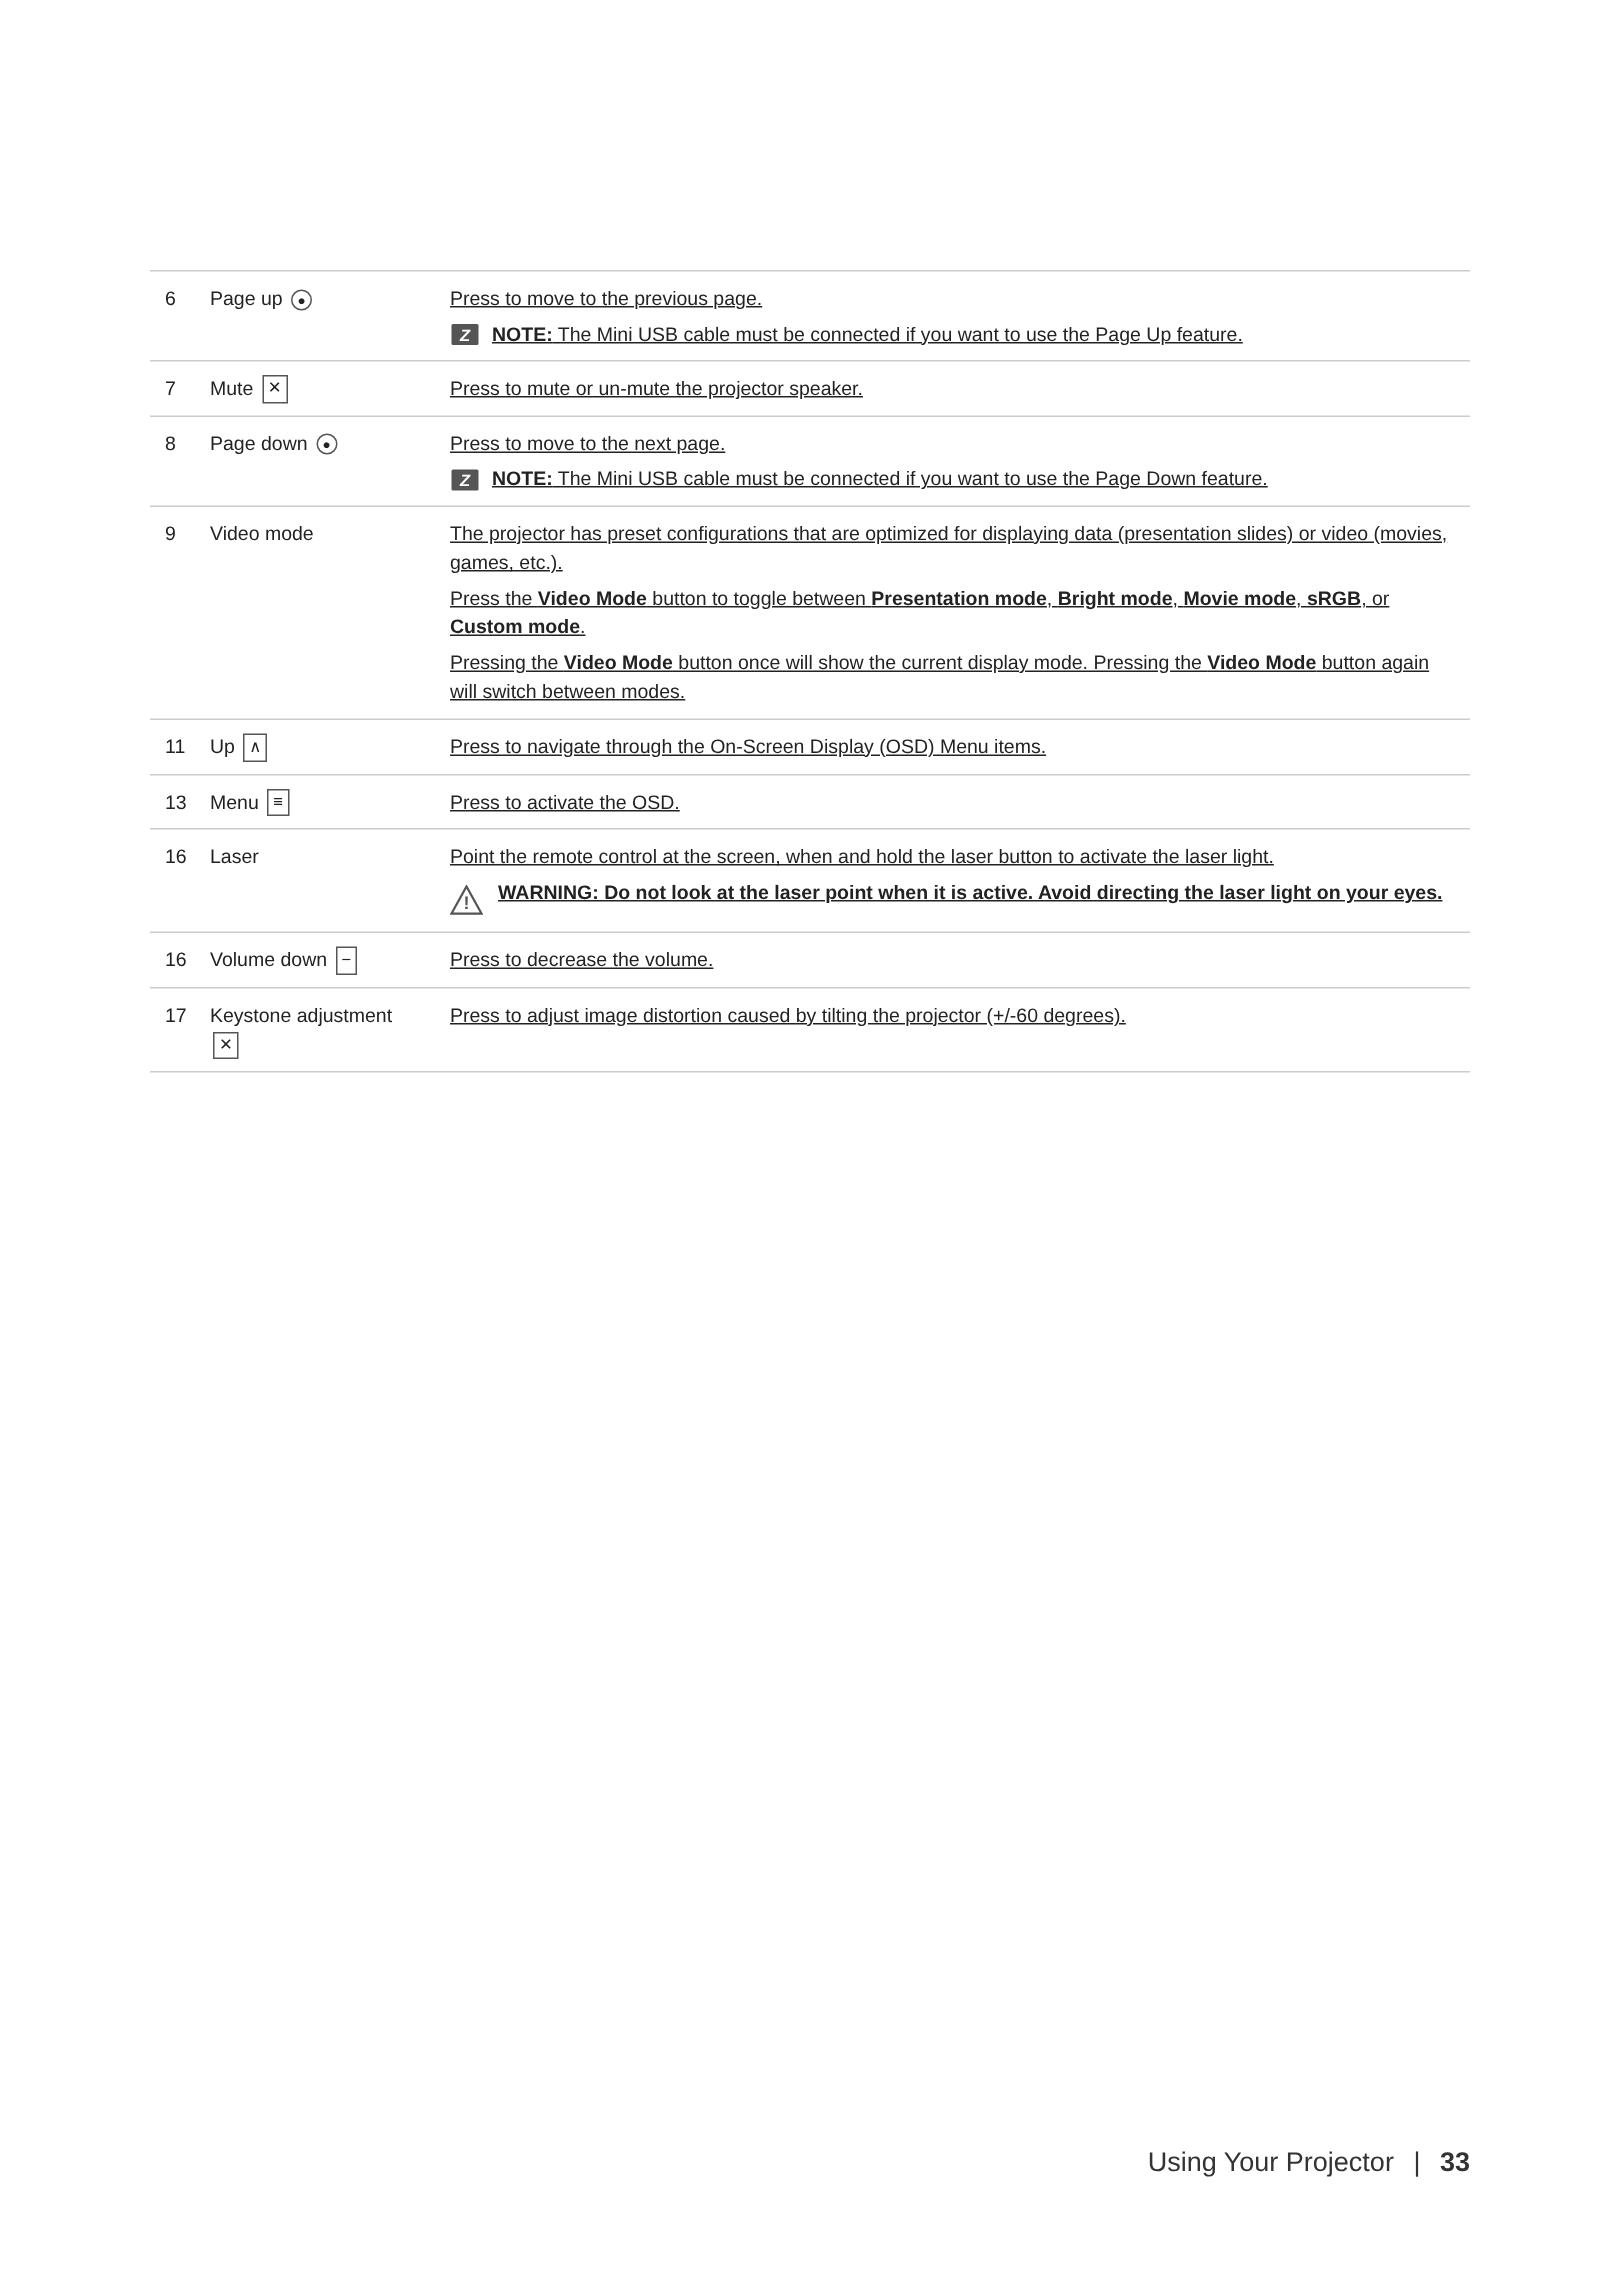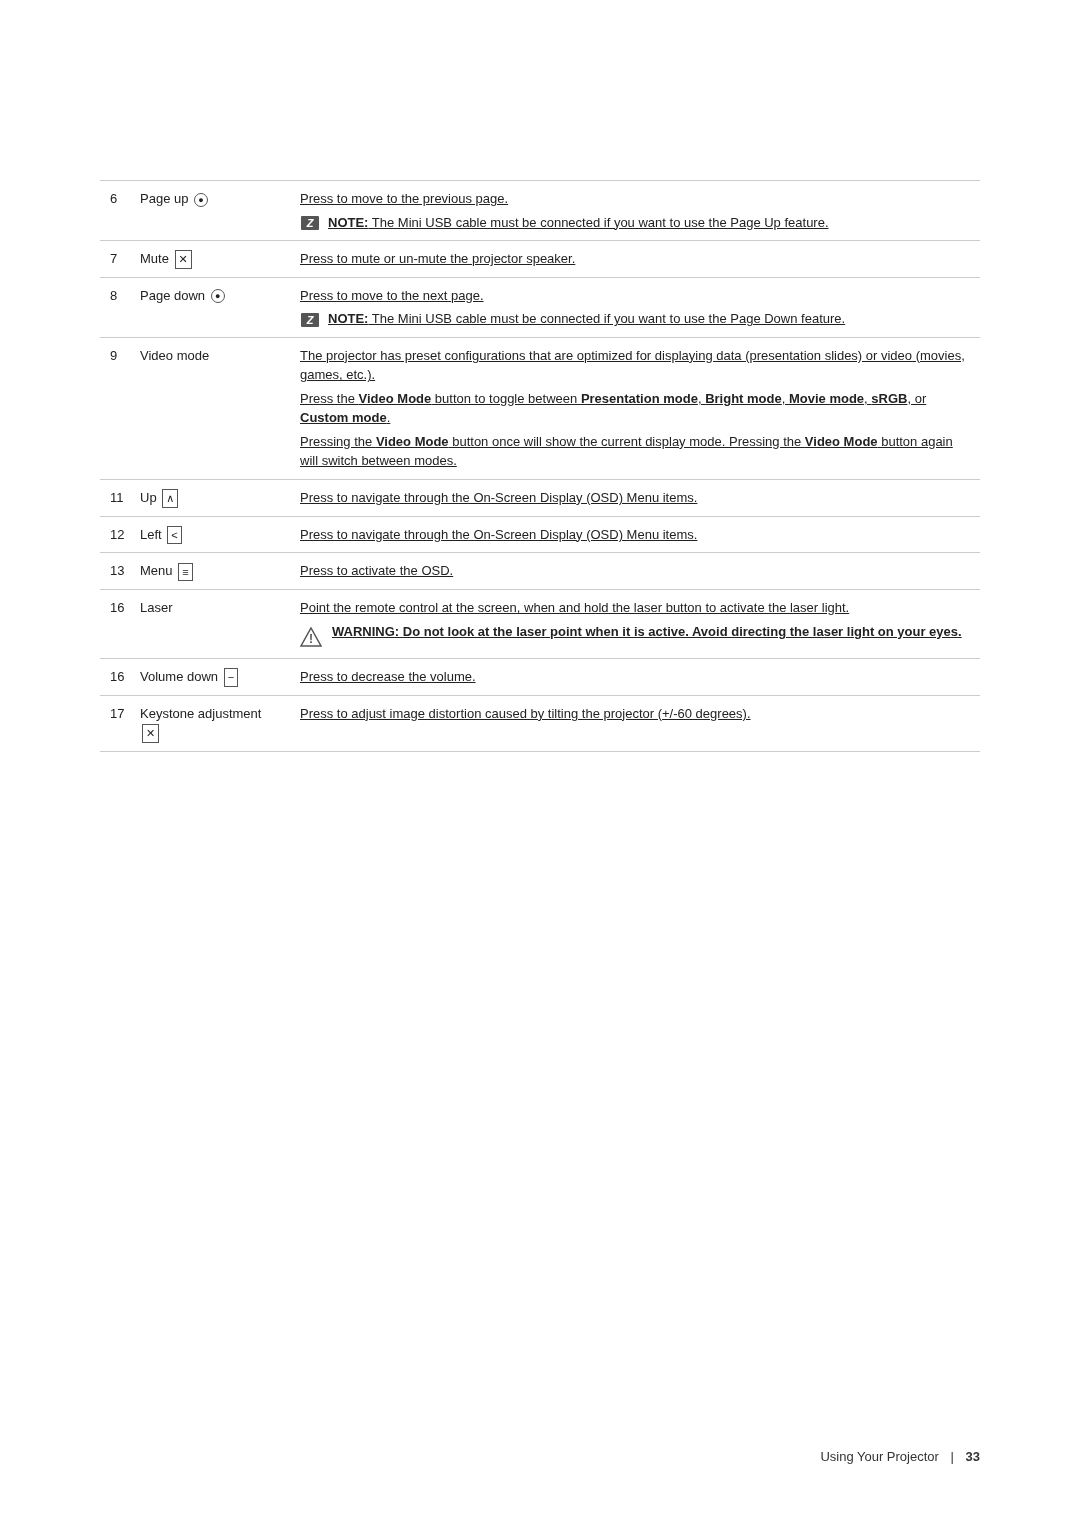--- a/index.html
+++ b/index.html
@@ -100,23 +100,23 @@
       width: 14px;
       height: 14px;
       text-align: center;
       line-height: 12px;
       font-size: 9px;
       vertical-align: middle;
       margin-left: 2px;
     }
     .page-footer {
       position: absolute;
-      bottom: 64px;
+      bottom: 76px;
       right: 100px;
-      font-size: 13px;
+      font-size: 18px;
       color: #333;
     }
     .footer-separator {
       display: inline-block;
       margin: 0 8px;
       color: #333;
     }
     .page-num {
       font-weight: bold;
     }
@@ -171,27 +171,20 @@
             <td class="label">Video mode</td>
             <td class="desc">
               <p>The projector has preset configurations that are optimized for displaying data (presentation slides) or video (movies, games, etc.).</p>
               <p>Press the <strong>Video Mode</strong> button to toggle between <strong>Presentation mode</strong>, <strong>Bright mode</strong>, <strong>Movie mode</strong>, <strong>sRGB</strong>, or <strong>Custom mode</strong>.</p>
               <p>Pressing the <strong>Video Mode</strong> button once will show the current display mode. Pressing the <strong>Video Mode</strong> button again will switch between modes.</p>
             </td>
           </tr>
           <tr>
             <td class="num">11</td>
             <td class="label">Up <span class="icon-btn">∧</span></td>
-            <td class="desc">
-              <p>Press to navigate through the On-Screen Display (OSD) Menu items.</p>
-            </td>
-          </tr>
-          <tr>
-            <td class="num">12</td>
-            <td class="label">Left <span class="icon-btn">&lt;</span></td>
             <td class="desc">
               <p>Press to navigate through the On-Screen Display (OSD) Menu items.</p>
             </td>
           </tr>
           <tr>
             <td class="num">13</td>
             <td class="label">Menu <span class="icon-btn">≡</span></td>
             <td class="desc">
               <p>Press to activate the OSD.</p>
             </td>

